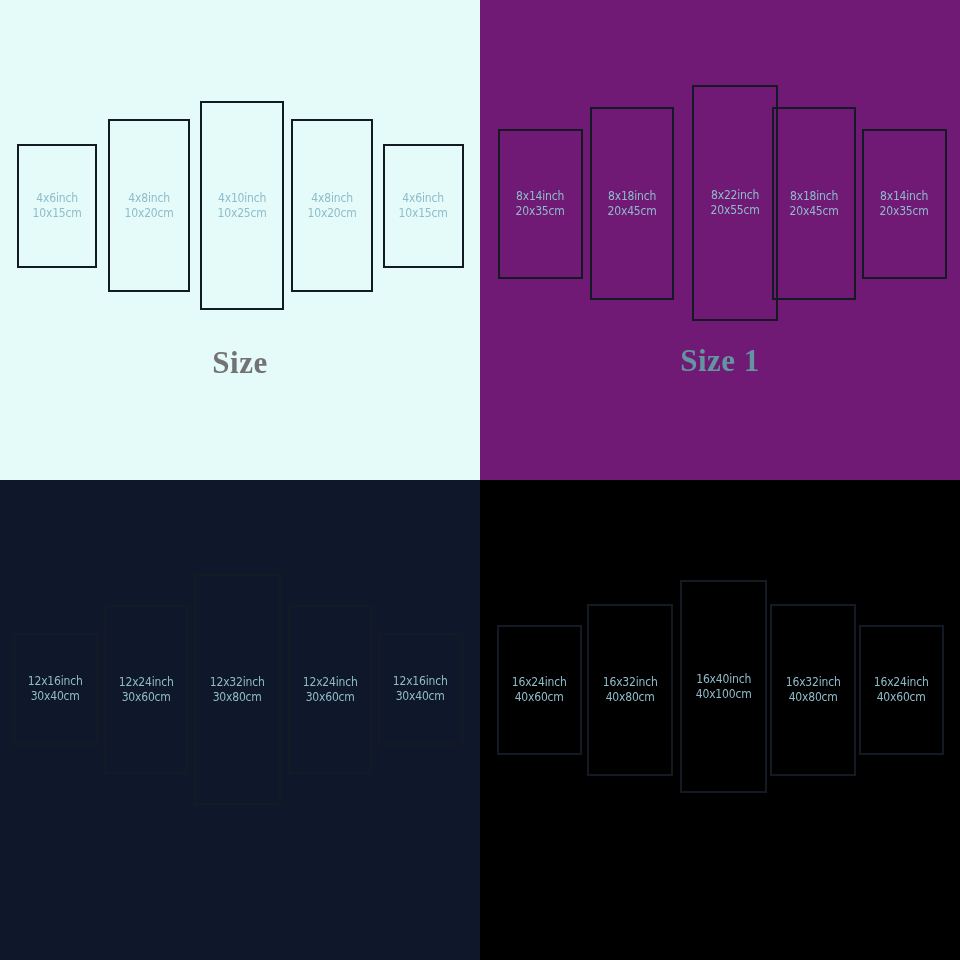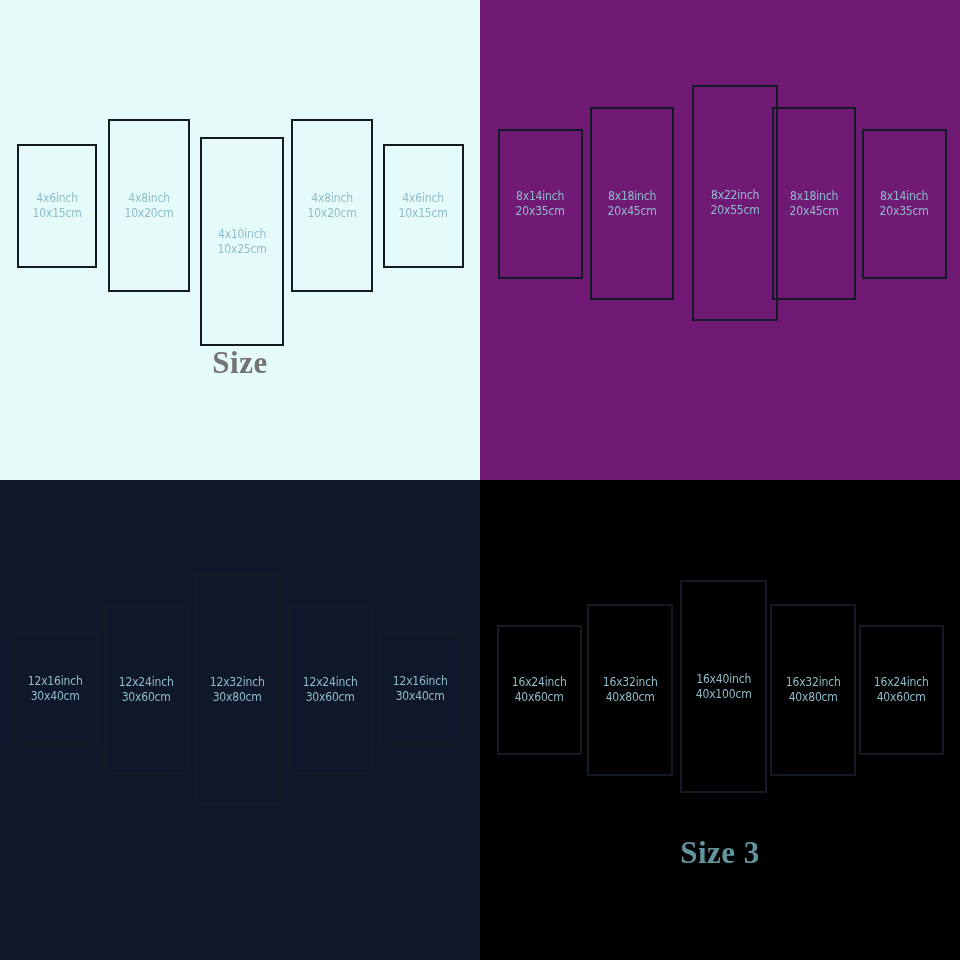--- a/index.html
+++ b/index.html
@@ -82,21 +82,21 @@
 <div class="board">
 
   <div class="quadrant q-tl" style="background: rgb(228, 251, 250);">
     <div class="panels">
         <div class="panel" style="left: 17px; top: 144px; width: 80px; height: 124px; border-color: rgb(19, 26, 36);">
           <div class="panel-label" style="color: rgb(143, 188, 203);"><span>4x6inch</span><span class="line2">10x15cm</span></div>
         </div>
         <div class="panel" style="left: 108px; top: 119px; width: 82px; height: 173px; border-color: rgb(19, 26, 36);">
           <div class="panel-label" style="color: rgb(143, 188, 203);"><span>4x8inch</span><span class="line2">10x20cm</span></div>
         </div>
-        <div class="panel" style="left: 200px; top: 101px; width: 84px; height: 209px; border-color: rgb(19, 26, 36); margin-top: 36px;">
+        <div class="panel" style="left: 200px; top: 101px; width: 84px; height: 209px; border-color: rgb(19, 26, 36);">
           <div class="panel-label" style="color: rgb(143, 188, 203);"><span>4x10inch</span><span class="line2">10x25cm</span></div>
         </div>
         <div class="panel" style="left: 291px; top: 119px; width: 82px; height: 173px; border-color: rgb(19, 26, 36);">
           <div class="panel-label" style="color: rgb(143, 188, 203);"><span>4x8inch</span><span class="line2">10x20cm</span></div>
         </div>
         <div class="panel" style="left: 383px; top: 144px; width: 81px; height: 124px; border-color: rgb(19, 26, 36);">
           <div class="panel-label" style="color: rgb(143, 188, 203);"><span>4x6inch</span><span class="line2">10x15cm</span></div>
         </div>
       </div>
     <div class="quad-title" style="top: 345px; color: #737373;">Size</div>
@@ -113,20 +113,21 @@
         <div class="panel" style="left: 212px; top: 85px; width: 86px; height: 236px; border-color: rgb(19, 26, 36);">
           <div class="panel-label" style="color: rgb(143, 188, 203);"><span>8x22inch</span><span class="line2">20x55cm</span></div>
         </div>
         <div class="panel" style="left: 292px; top: 107px; width: 84px; height: 193px; border-color: rgb(19, 26, 36);">
           <div class="panel-label" style="color: rgb(143, 188, 203);"><span>8x18inch</span><span class="line2">20x45cm</span></div>
         </div>
         <div class="panel" style="left: 382px; top: 129px; width: 85px; height: 150px; border-color: rgb(19, 26, 36);">
           <div class="panel-label" style="color: rgb(143, 188, 203);"><span>8x14inch</span><span class="line2">20x35cm</span></div>
         </div>
       </div>
+    <div class="quad-title" style="top: 343px; color: rgb(98, 149, 159);">Size 1</div>
   </div>
 
   <div class="quadrant q-bl" style="background: #0f172a;">
     <div class="panels">
         <div class="panel" style="left: 13px; top: 153px; width: 85px; height: 112px; border-color: rgb(19, 26, 36);">
           <div class="panel-label" style="color: rgb(143, 188, 203);"><span>12x16inch</span><span class="line2">30x40cm</span></div>
         </div>
         <div class="panel" style="left: 104px; top: 125px; width: 84px; height: 169px; border-color: rgb(19, 26, 36);">
           <div class="panel-label" style="color: rgb(143, 188, 203);"><span>12x24inch</span><span class="line2">30x60cm</span></div>
         </div>
@@ -153,16 +154,15 @@
         <div class="panel" style="left: 200px; top: 100px; width: 87px; height: 213px; border-color: rgb(19, 26, 36);">
           <div class="panel-label" style="color: rgb(143, 188, 203);"><span>16x40inch</span><span class="line2">40x100cm</span></div>
         </div>
         <div class="panel" style="left: 290px; top: 124px; width: 86px; height: 172px; border-color: rgb(19, 26, 36);">
           <div class="panel-label" style="color: rgb(143, 188, 203);"><span>16x32inch</span><span class="line2">40x80cm</span></div>
         </div>
         <div class="panel" style="left: 379px; top: 145px; width: 85px; height: 130px; border-color: rgb(19, 26, 36);">
           <div class="panel-label" style="color: rgb(143, 188, 203);"><span>16x24inch</span><span class="line2">40x60cm</span></div>
         </div>
       </div>
-    <div class="quad-title" style="top: 355px; color: rgb(98, 149, 159);">Size 3</div>
   </div>
 
 </div>
 
 </body></html>

